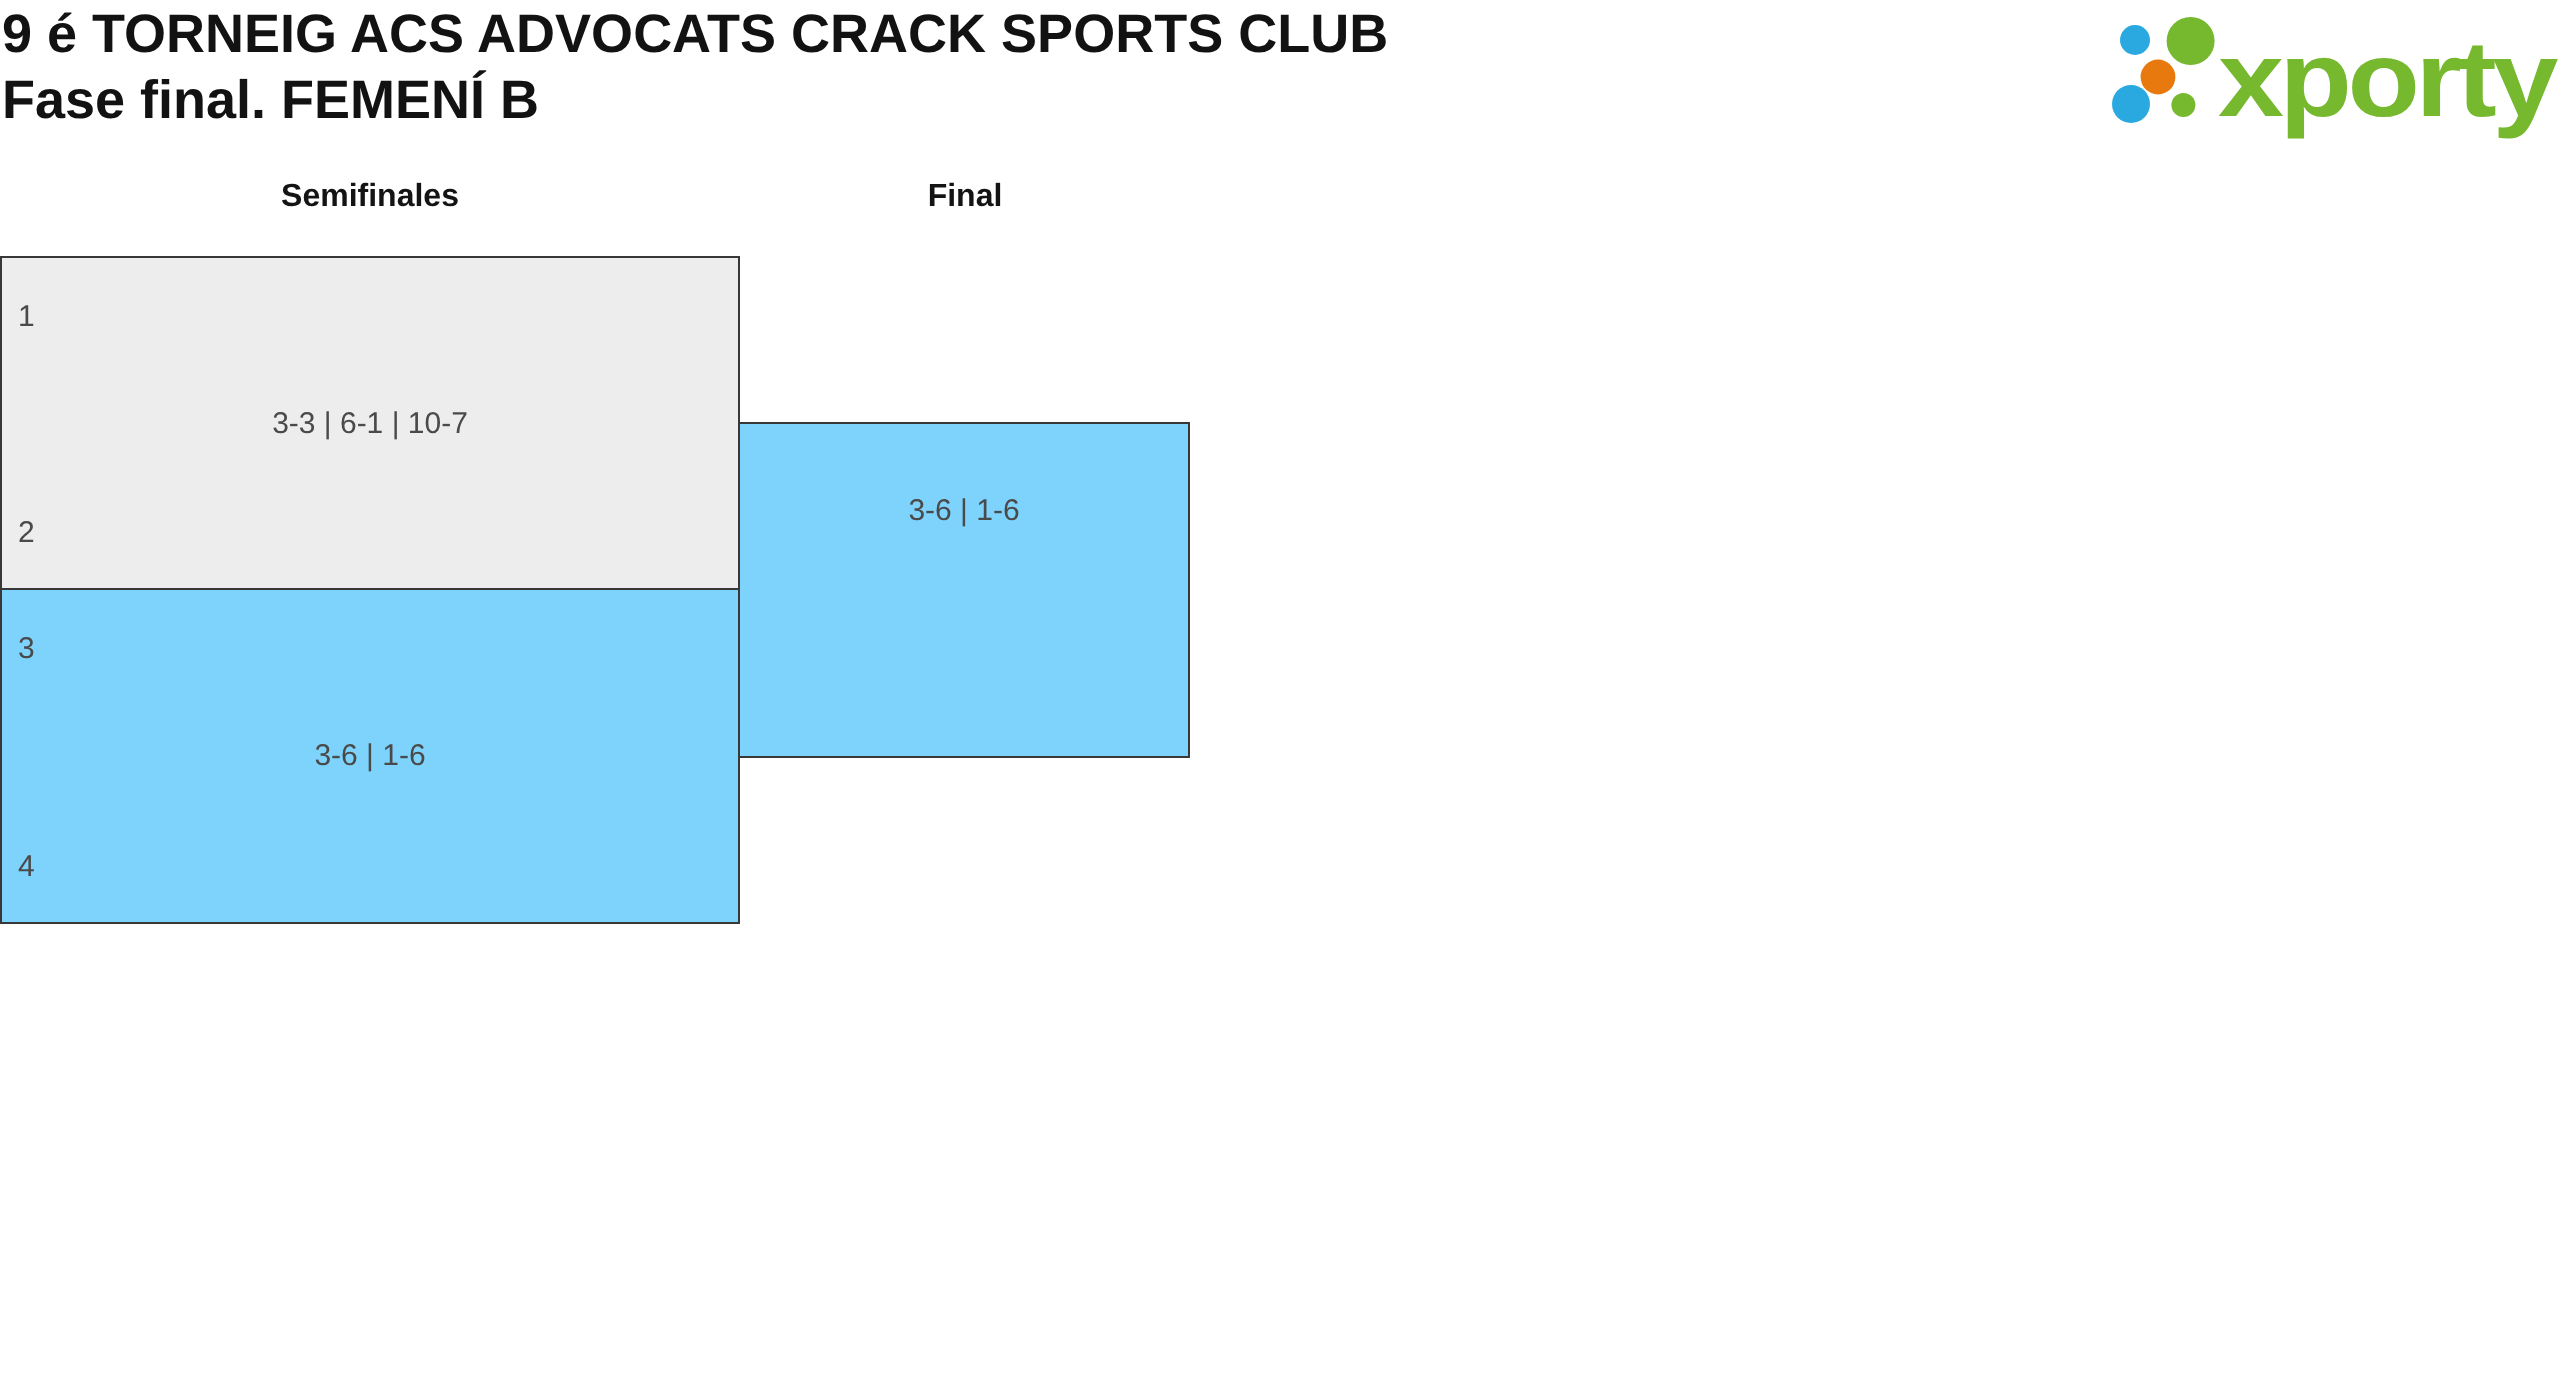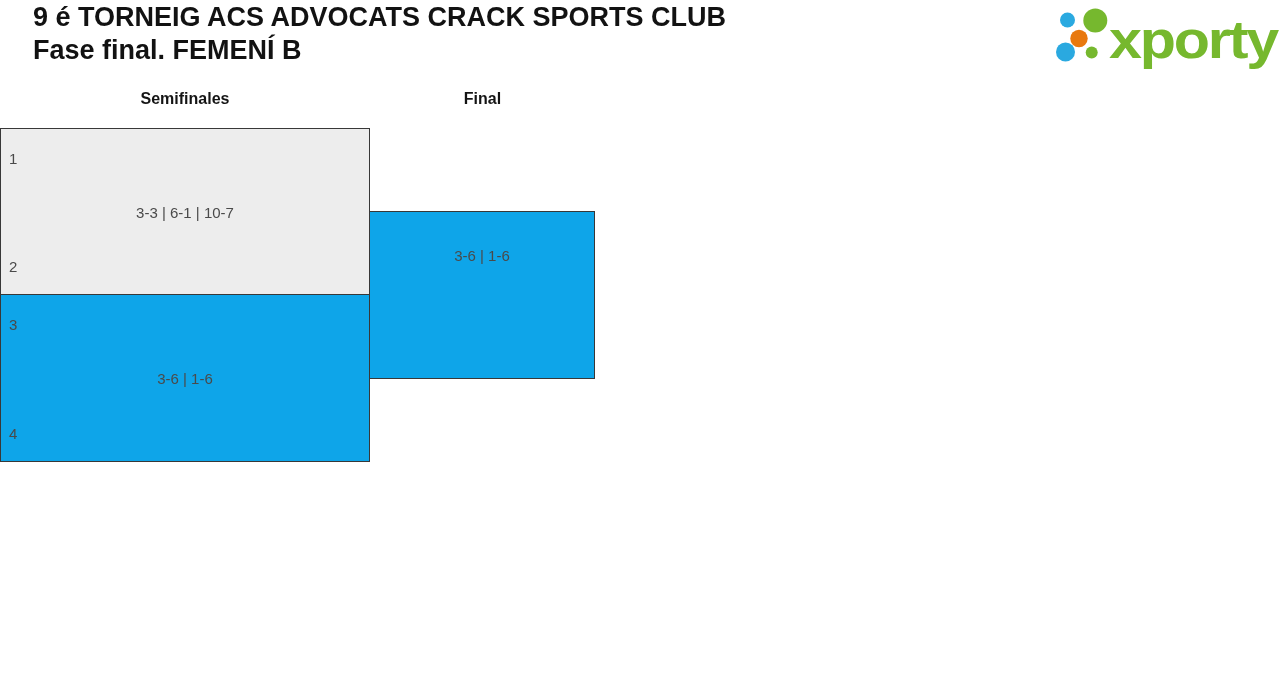--- a/index.html
+++ b/index.html
@@ -11,21 +11,20 @@
     overflow: hidden;
     font-family: "Liberation Sans", sans-serif;
     color: #121212;
   }
 
   
   .title-block {
     position: absolute;
     left: 1px;
     top: 1px;
-    padding-left: 32px;
   }
   .title-line {
     font-size: 27px;
     line-height: 33px;
     font-weight: 700;
     color: #121212;
     letter-spacing: 0px;
     white-space: nowrap;
   }
 
@@ -49,21 +48,21 @@
     text-align: center;
     white-space: nowrap;
   }
   .round-header.semis { left: 0px;   width: 370px; }
   .round-header.final { left: 370px; width: 225px; }
 
   
   .match {
     position: absolute;
     border: 1px solid #383838;
-    background: #0ea5e9;
+    background: #7dd3fc;
   }
   .match.highlighted { background: #ededed; }
 
   .match-sf1   { left: 0px;   top: 128px; width: 370px; height: 167px; }
   .match-sf2   { left: 0px;   top: 294px; width: 370px; height: 168px; }
   .match-final { left: 369px; top: 211px; width: 226px; height: 168px; }
 
   .seed {
     position: absolute;
     left: 8px;

